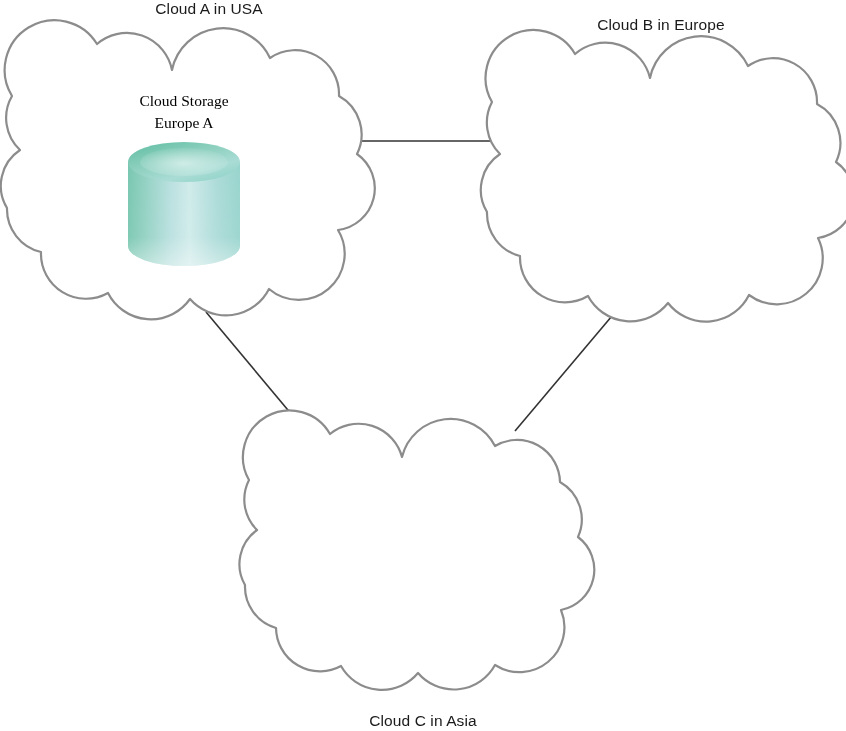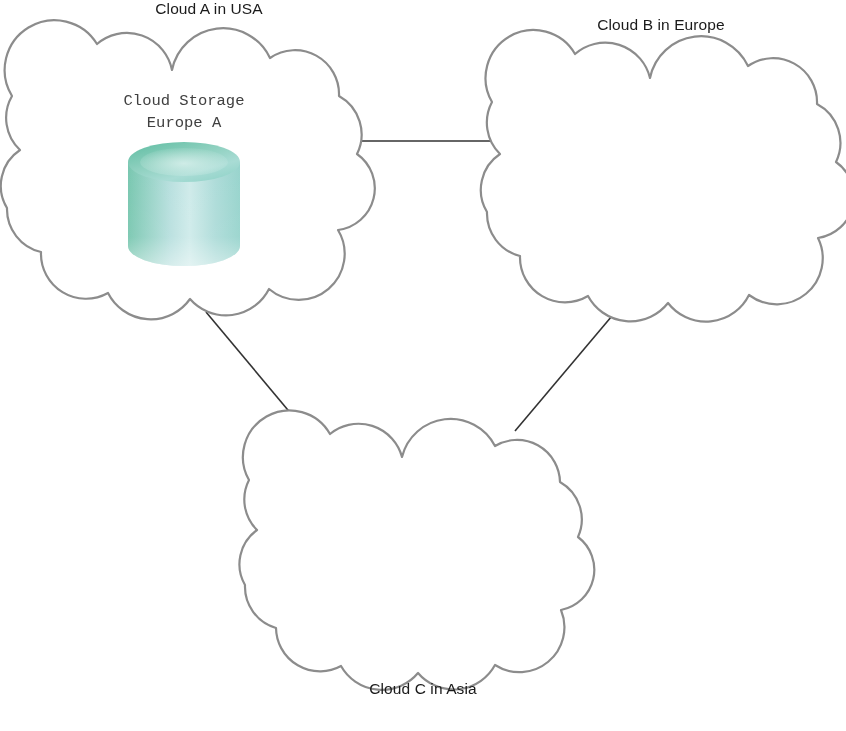--- a/index.html
+++ b/index.html
@@ -44,32 +44,32 @@
     position: absolute;
     font-family: "Liberation Sans", sans-serif;
     font-size: 15.5px;
     color: #1a1a1a;
     text-align: center;
     white-space: nowrap;
     letter-spacing: 0.1px;
   }
   #label-cloud-a { left: 0px;   top: 0px;   width: 370px; padding-left: 24px; }
   #label-cloud-b { left: 476px; top: 16px;   width: 370px; }
-  #label-cloud-c { left: 238px; top: 680px; width: 370px; }
+  #label-cloud-c { left: 238px; top: 712px; width: 370px; }
 
   #device-label {
     position: absolute;
     left: 94px;
     top: 90px;
     width: 180px;
     text-align: center;
-    font-family: Liberation Mono, monospace;
+    font-family: Liberation Serif, serif;
     font-size: 15.5px;
     line-height: 22px;
-    color: #404040;
+    color: #000000;
   }
   #device-label span { display: block; }
 
   #storage-device {
     position: absolute;
     left: 128px;
     top: 142px;
     width: 112px;
     height: 124px;
   }

